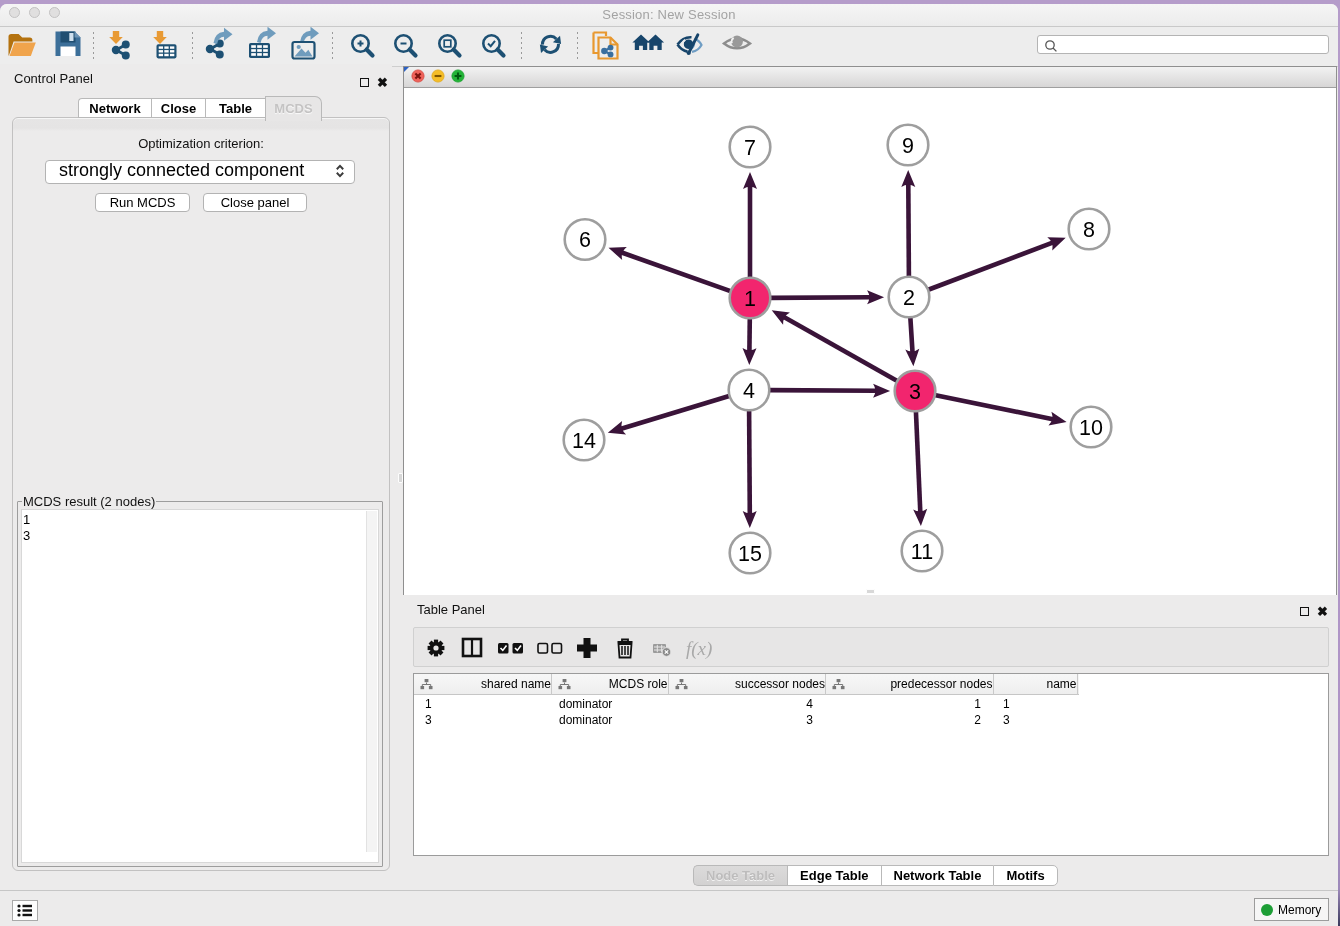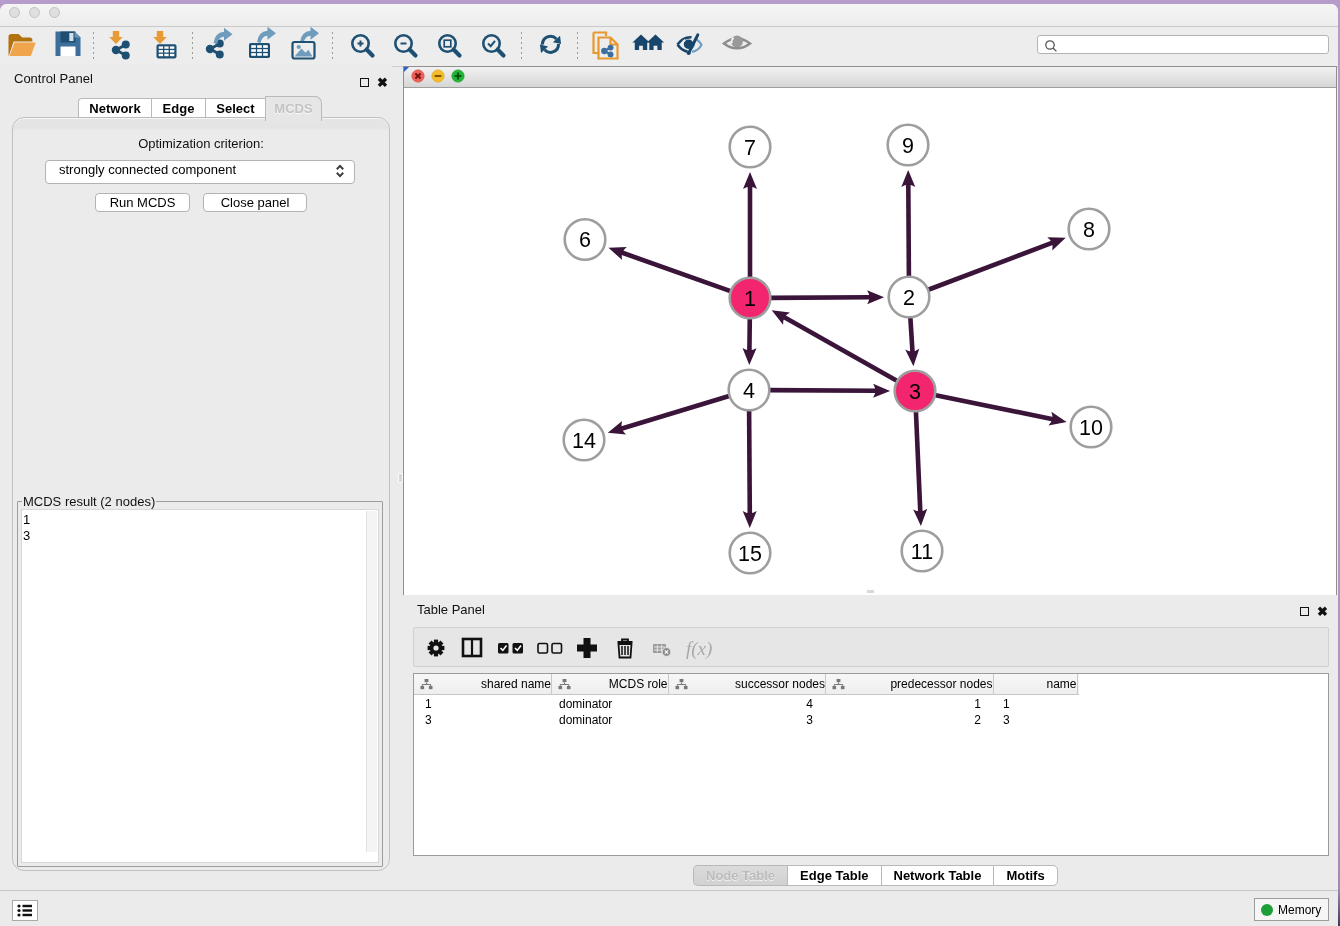--- a/index.html
+++ b/index.html
@@ -34,27 +34,27 @@
   .xbtn  { font-size:13px; font-weight:bold; color:#111; }
   #cp-tabs { position:absolute; left:78px; top:34px; height:20px; z-index:3; display:flex; }
   .cptab { height:20px; line-height:19px; font-size:13px; font-weight:600; text-align:center;
            background:#fff; border:1px solid #b9b9b9; border-right:none; color:#000; }
   .cptab:first-child { border-radius:4px 0 0 0; }
   .cptab.last { border-right:1px solid #b9b9b9; border-radius:0 7px 0 0;
                 background:#e7e6e6; border-bottom:none;
                 color:#c4c3c3; text-shadow:0 1px 1px #fbfbfb;
                 height:25px; margin-top:-2px; line-height:24px; }
   #cp-pane { position:absolute; left:12px; top:53px; width:378px; height:754px;
-             background:linear-gradient(180deg,#e6e5e5 0px,#e5e4e4 10px,#ecebeb 13px); border:1px solid #c2c1c1; border-radius:12px;
+             background:linear-gradient(180deg,#e6e5e5 0px,#e5e4e4 10px,#ecebeb 13px); border:1px solid #c2c1c1; border-radius:6px;
              box-shadow:inset 0 1px 0 #f6f6f6; }
   #opt-label { position:absolute; left:0; top:18px; width:100%; text-align:center;
                font-size:13px; color:#111; }
   #combo { position:absolute; left:32px; top:42px; width:310px; height:24px;
            background:#fff; border:1px solid #b3b3b3; border-radius:4px;
-           font-size:13px; color:#000; line-height:18px; padding-left:13px; }
+           font-size:18px; color:#000; line-height:18px; padding-left:13px; }
   #combo svg { position:absolute; right:6px; top:2px; }
   .btn { position:absolute; height:19px; background:#fff; border:1px solid #b3b3b3;
          border-radius:4px; font-size:13px; color:#000; text-align:center; line-height:17px; }
   #btn-run { left:82px; top:75px; width:95px; }
   #btn-close { left:190px; top:75px; width:104px; }
   #fieldset { position:absolute; left:4px; top:383px; width:366px; height:366px;
               border:1px solid #9d9d9d; border-radius:1px; }
   #fs-legend { position:absolute; left:4px; top:-8px; background:#ecebeb; padding:0 1px;
                font-size:13px; color:#111; }
   #fs-inner { position:absolute; left:3px; top:7px; right:3px; bottom:3px; background:#fff;
@@ -99,20 +99,21 @@
                  border-radius:50%; background:#1d9e36; }
   #membtn .lbl { position:absolute; left:23px; top:4px;text-align:center; }
 </style>
 </head>
 <body>
 <div id="app">
   <div id="titlebar">
     <div class="tl t1"></div>
       <div class="tl t2"></div>
       <div class="tl t3"></div>
+    <div id="titletext">Session: New Session</div>
   </div>
   <div id="toolbar">
     <svg width="1000" height="40" viewBox="0 0 1000 40" style="position:absolute;left:0;top:0">
     <path d="M8.5 28.5 L8.5 9.5 Q8.5 7 11.2 7 L18.6 7 L22.2 10.6 L29.8 10.6 Q32.4 10.6 32.4 13.2 L32.4 14.4 L13.6 14.4 L8.9 28.5 Z" fill="#b4720f"></path>
         <path d="M9.5 29 L14.5 15.6 L35.8 15.6 L30.8 29 Z" fill="#f0a44c"></path>
     <path d="M55.5 4.5 L74.5 4.5 L80.5 10.5 L80.5 29 L55.5 29 Z" fill="#3c6f99"></path>
         <path d="M60.5 4.5 L75.5 4.5 L75.5 15.5 L60.5 15.5 Z" fill="#1f4e71"></path>
         <rect x="69.3" y="6" width="4.2" height="8" fill="#cfe0ee"></rect>
         <rect x="60.5" y="19.5" width="15" height="9.5" fill="#ffffff"></rect>
         <path d="M74.5 4.5 L80.5 10.5 L74.5 10.5 Z" fill="#6d94b5"></path>
@@ -229,22 +230,22 @@
     </div>
   </div>
 
   <div id="cpanel">
     <div id="cpanel-head">Control Panel</div>
     <div class="winbtns" style="left:360px;top:9px;">
       <span class="sqbtn"></span><span class="xbtn">✖</span>
     </div>
     <div id="cp-tabs">
       <div class="cptab" style="width:73px">Network</div>
-      <div class="cptab" style="width:54px">Edge</div>
-      <div class="cptab" style="width:60px">Select</div>
+      <div class="cptab" style="width:54px">Close</div>
+      <div class="cptab" style="width:60px">Table</div>
       <div class="cptab last" style="width:57px">MCDS</div>
     </div>
     <div id="cp-pane">
       <div id="opt-label">Optimization criterion:</div>
       <div id="combo">strongly connected component
         <svg width="16" height="16" viewBox="0 0 16 16">
           <path d="M4.8 6.2 L8 2.9 L11.2 6.2" fill="none" stroke="#3c3c3c" stroke-width="2"></path>
           <path d="M4.8 9.8 L8 13.1 L11.2 9.8" fill="none" stroke="#3c3c3c" stroke-width="2"></path>
         </svg>
       </div>

